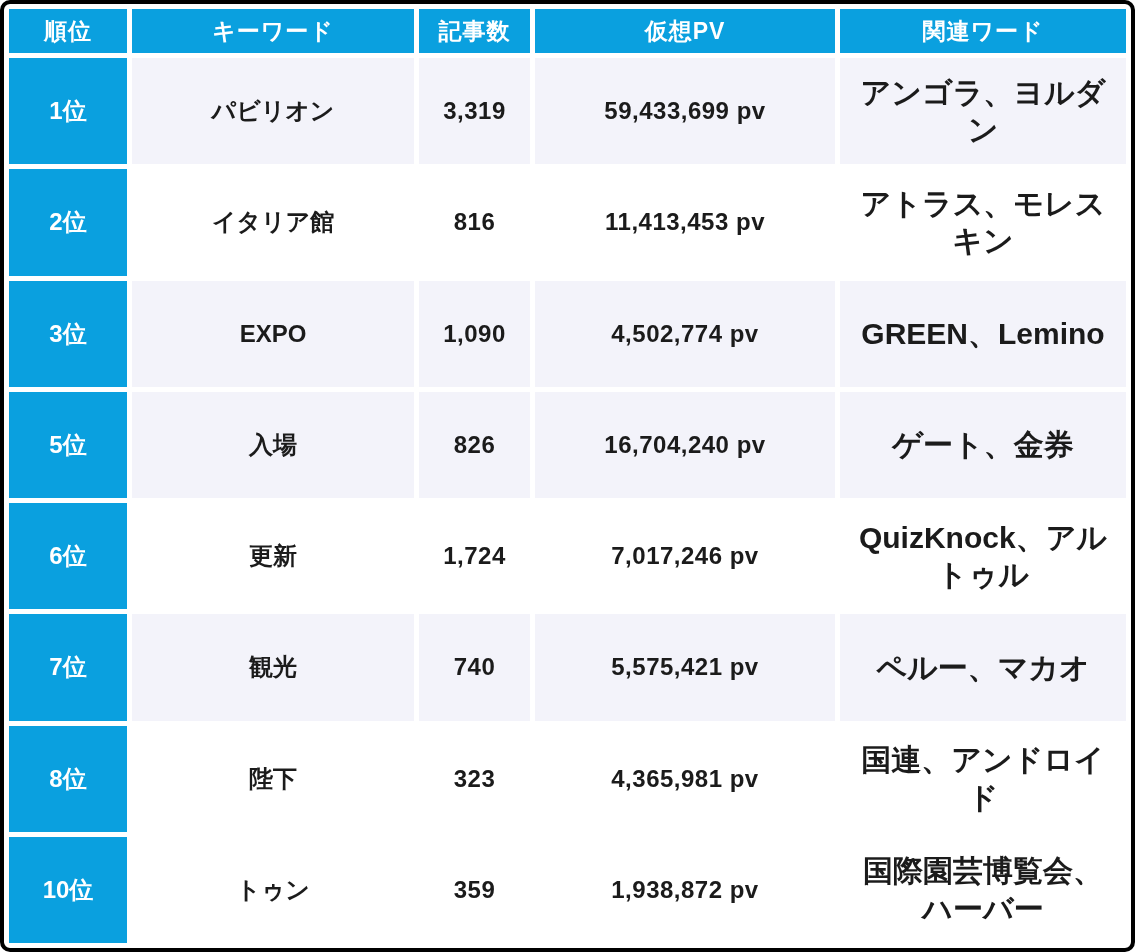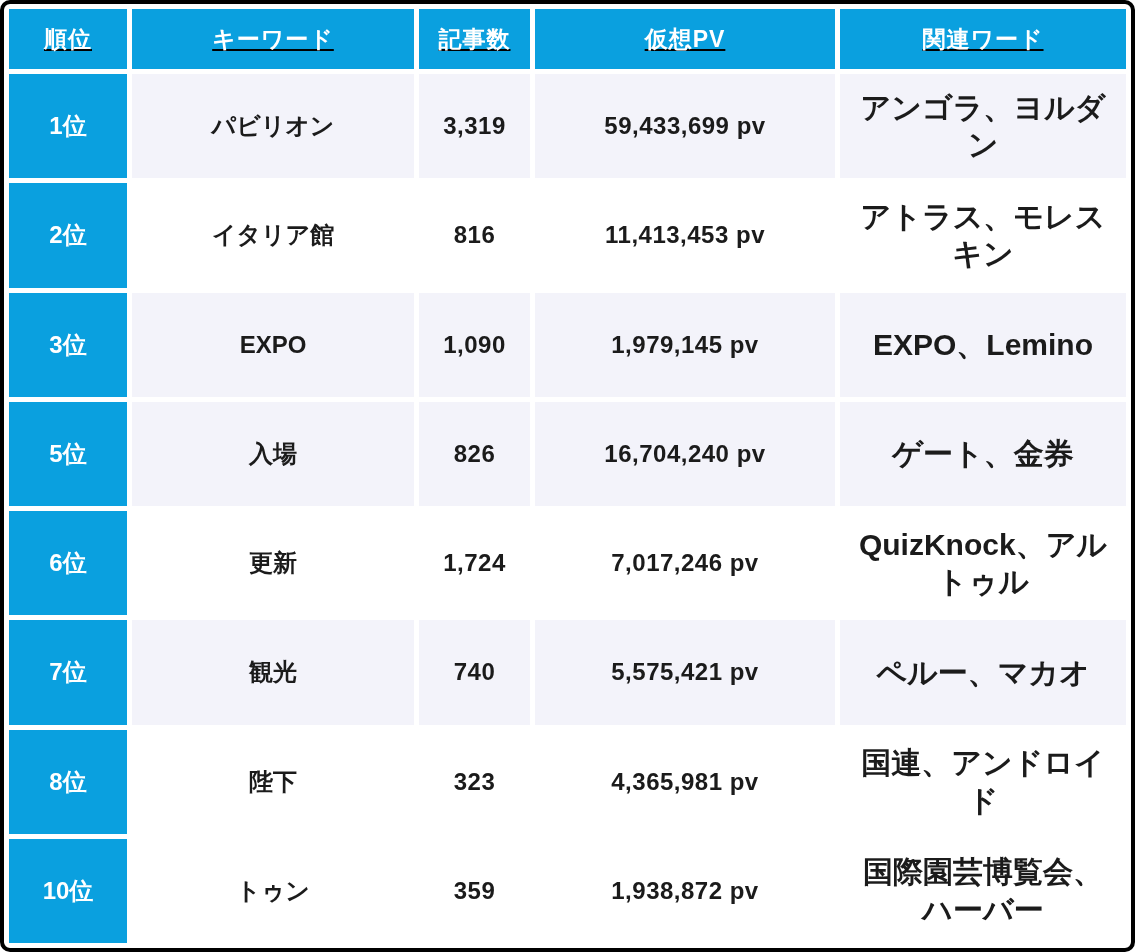--- a/index.html
+++ b/index.html
@@ -23,21 +23,21 @@
     border-collapse: separate;
     border-spacing: 5px;
     table-layout: fixed;
   }
   th, td {
     padding: 0 6px;
     text-align: center;
     vertical-align: middle;
     overflow: hidden;
   }
-  thead tr { height: 60px; text-decoration: underline; }
+  thead tr { height: 44px; }
   tbody tr { height: 83px; padding-left: 15px; }
   th {
     background: var(--header-bg, #0AA0DF);
     color: var(--header-text, #ffffff);
     font-size: 23px;
     font-weight: 700;
     letter-spacing: 1px;
   }
   td.rank {
     background: var(--rank-bg, #0AA0DF);
@@ -92,22 +92,22 @@
         <td class="rank">2位</td>
         <td class="data">イタリア館</td>
         <td class="data num">816</td>
         <td class="data num">11,413,453 pv</td>
         <td class="data related">アトラス、モレスキン</td>
       </tr>
       <tr class="odd">
         <td class="rank">3位</td>
         <td class="data">EXPO</td>
         <td class="data num">1,090</td>
-        <td class="data num">1,979,145 pv</td>
-        <td class="data related">EXPO、Lemino</td>
+        <td class="data num">4,502,774 pv</td>
+        <td class="data related">GREEN、Lemino</td>
       </tr>
       <tr class="odd">
         <td class="rank">5位</td>
         <td class="data">入場</td>
         <td class="data num">826</td>
         <td class="data num">16,704,240 pv</td>
         <td class="data related">ゲート、金券</td>
       </tr>
       <tr class="even">
         <td class="rank">6位</td>

